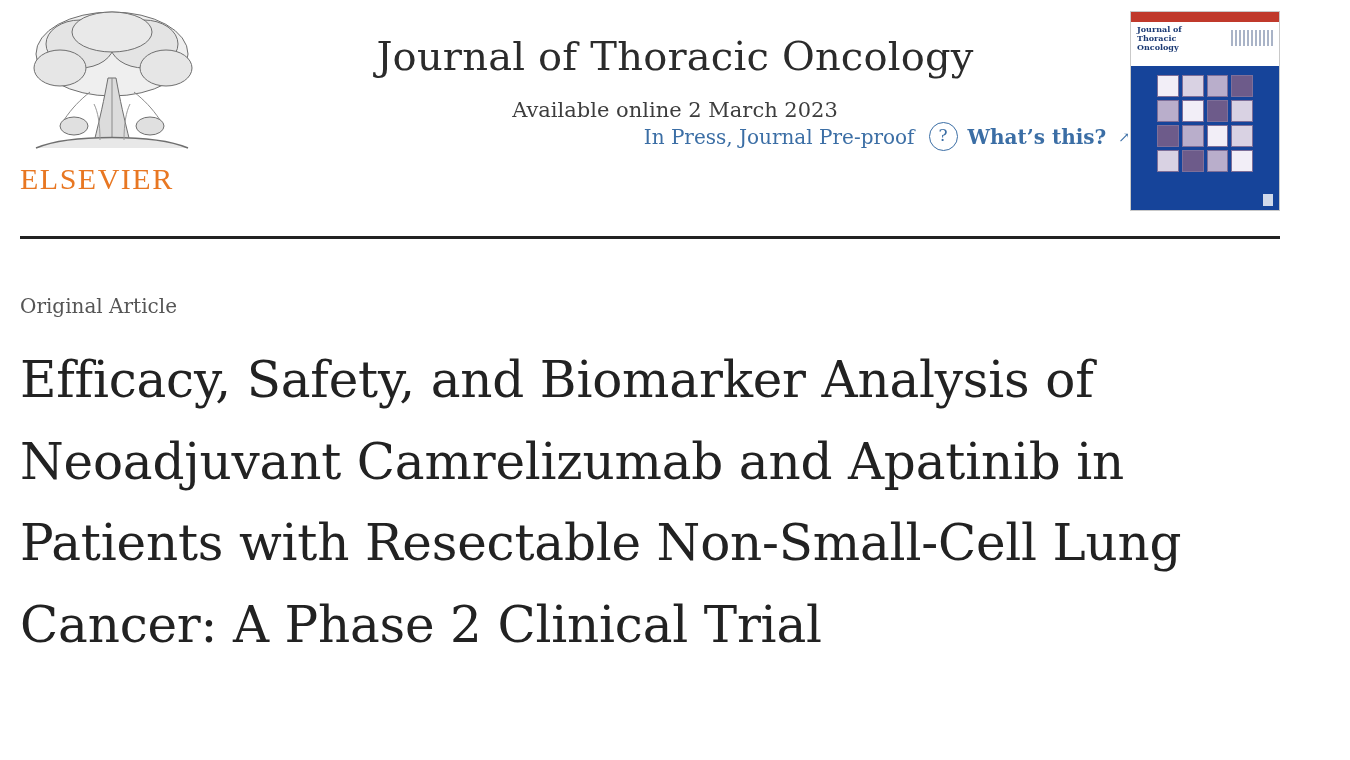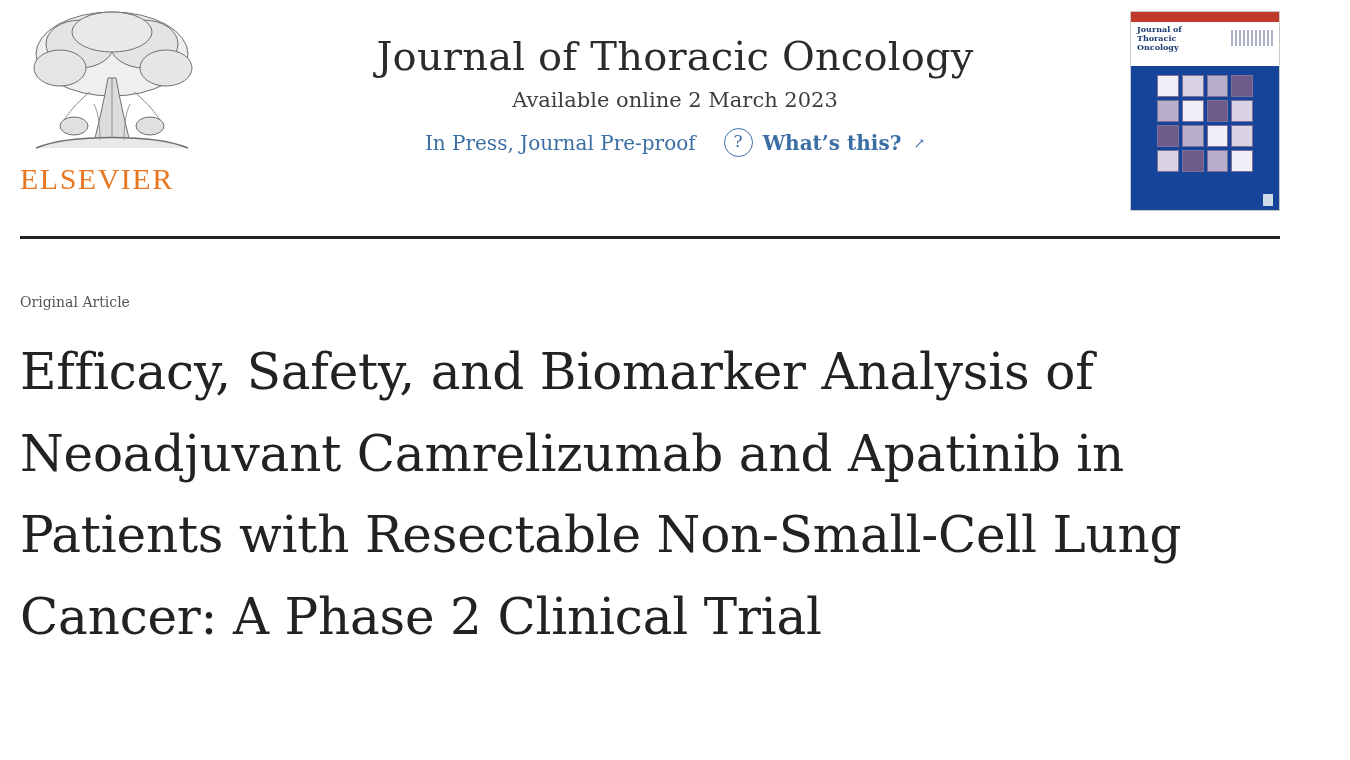--- a/index.html
+++ b/index.html
@@ -72,29 +72,28 @@
     font-size: 40px;
     line-height: 1.1;
     color: #2b2b2b;
     letter-spacing: 0.2px;
   }
 
   .journal-availability {
     font-family: "DejaVu Serif", serif;
     font-size: 21px;
     color: #3d3d3d;
-    margin-top: 10px;
+    margin-top: 20px;
   }
 
   .journal-status-row {
-    margin-top: 16px;
     display: flex;
     align-items: center;
-    justify-content: center;
-    gap: 28px;
+    justify-content: flex-end;
+    gap: 14px;
     font-family: "DejaVu Serif", serif;
     font-size: 20px;
   }
 
   .in-press {
     color: #3b6ea5;
   }
 
   .whats-this {
     display: flex;
@@ -206,21 +205,21 @@
     background: #222222;
   }
 
   
   .article {
     padding: 72px 70px 0 20px;
   }
 
   .article-type {
     font-family: "DejaVu Serif", serif;
-    font-size: 14px;
+    font-size: 20px;
     color: #555555;
     margin-bottom: 22px;
   }
 
   .article-title {
     font-family: "DejaVu Serif", serif;
     font-weight: 400;
     font-size: 50px;
     line-height: 1.63;
     color: #222222;

